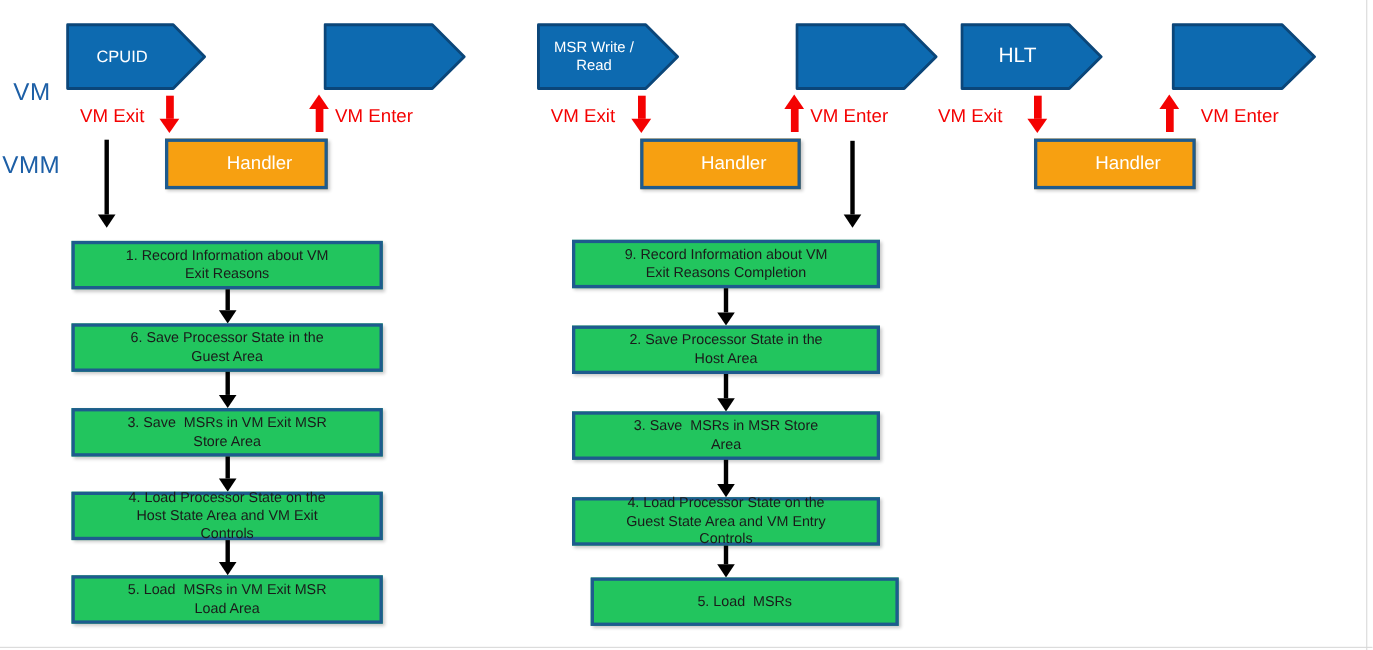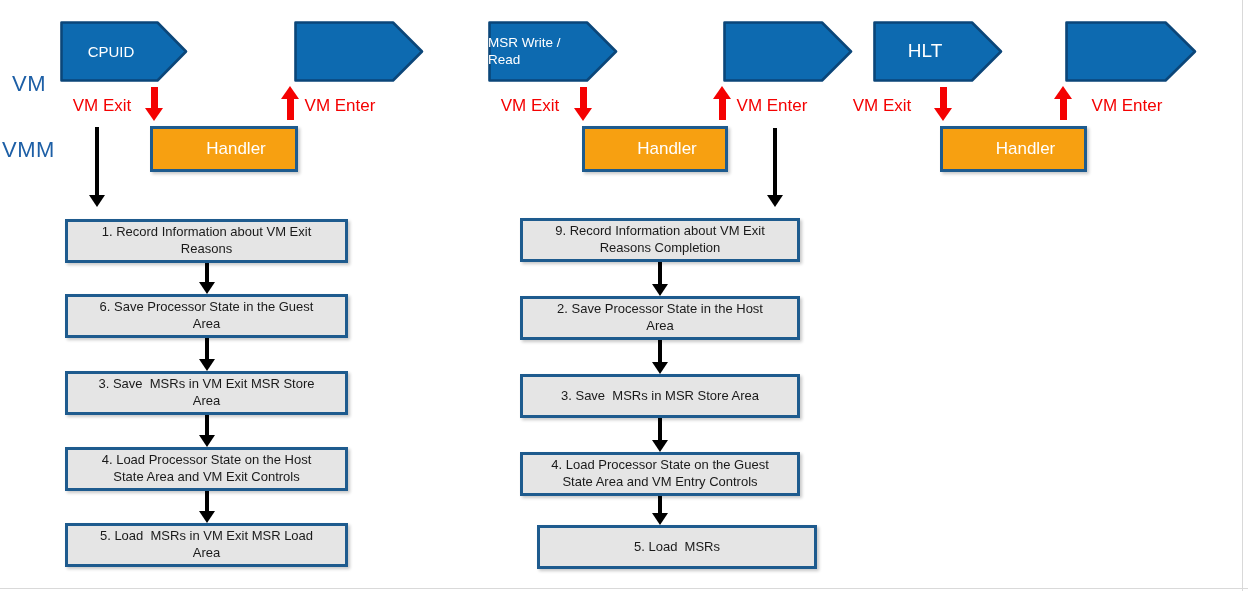--- a/index.html
+++ b/index.html
@@ -18,21 +18,21 @@
     position:relative;width:1248px;height:591px;background:#fff;overflow:hidden;
   }
   .lane-label{
     position:absolute;color:var(--label-blue);font-size:22px;font-weight:500;letter-spacing:.5px;
   }
   
   .pent{position:absolute;}
   .pent svg{display:block;}
   .pent .lbl{
     position:absolute;left:0;top:0;bottom:0;width:calc(100% - 26px);
-    display:flex;align-items:center;justify-content:center;text-align:left;
+    display:flex;align-items:center;justify-content:center;text-align:center;
     color:#fff;line-height:1.2;
   }
   
   .varrow{position:absolute;display:flex;flex-direction:column;align-items:center;}
   .varrow .shaft{flex:1;}
   .r-shaft{width:7px;background:var(--red);}
   .r-head-down{width:0;height:0;border-left:9px solid transparent;border-right:9px solid transparent;border-top:13px solid var(--red);}
   .r-head-up{width:0;height:0;border-left:9px solid transparent;border-right:9px solid transparent;border-bottom:13px solid var(--red);}
   .b-shaft{width:4px;background:#000;}
   .b-head-down{width:0;height:0;border-left:8px solid transparent;border-right:8px solid transparent;border-top:12px solid #000;}
@@ -43,23 +43,23 @@
   }
   
   .handler{
     position:absolute;height:46px;background:var(--orange);border:3px solid var(--border-blue);
     display:flex;align-items:center;justify-content:center;color:#fff;font-size:17px;
     box-shadow:2px 2px 3px rgba(0,0,0,.22);
     padding-left:24px;
   }
   
   .step{
-    position:absolute;height:44px;background:#e5e5e5;border:3px solid var(--border-blue);
+    position:absolute;height:44px;background:#22c55e;border:3px solid var(--border-blue);
     display:flex;align-items:center;justify-content:center;text-align:center;
-    font-size:13px;line-height:1.3;color:var(--ink);padding:0 28px;white-space:pre-wrap;
+    font-size:13px;line-height:1.3;color:var(--ink);padding:0 44px;white-space:pre-wrap;
     box-shadow:2px 2px 3px rgba(0,0,0,.22);
   }
   .step.col-l{left:65px;width:283px;}
   .step.col-m{left:520px;width:280px;}
   
   .edge-right{position:absolute;left:1242px;top:0;width:1px;height:591px;background:#d9d9d9;}
   .edge-bottom{position:absolute;left:0;top:588px;width:1248px;height:1px;background:#d9d9d9;}
 </style>
 </head>
 <body>

